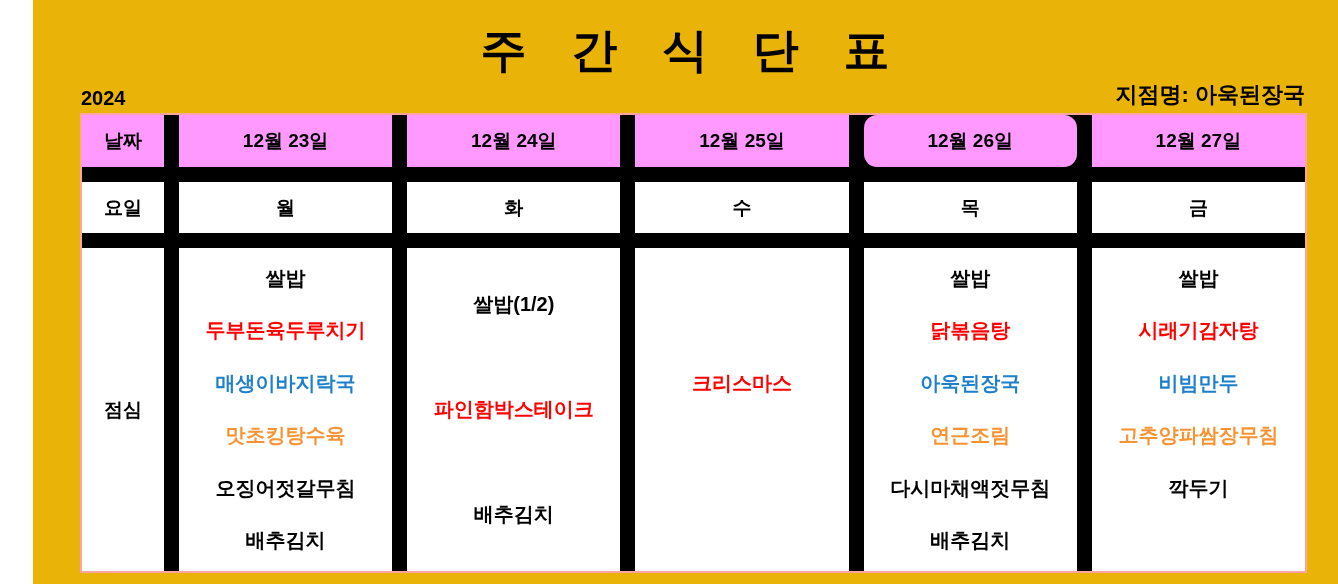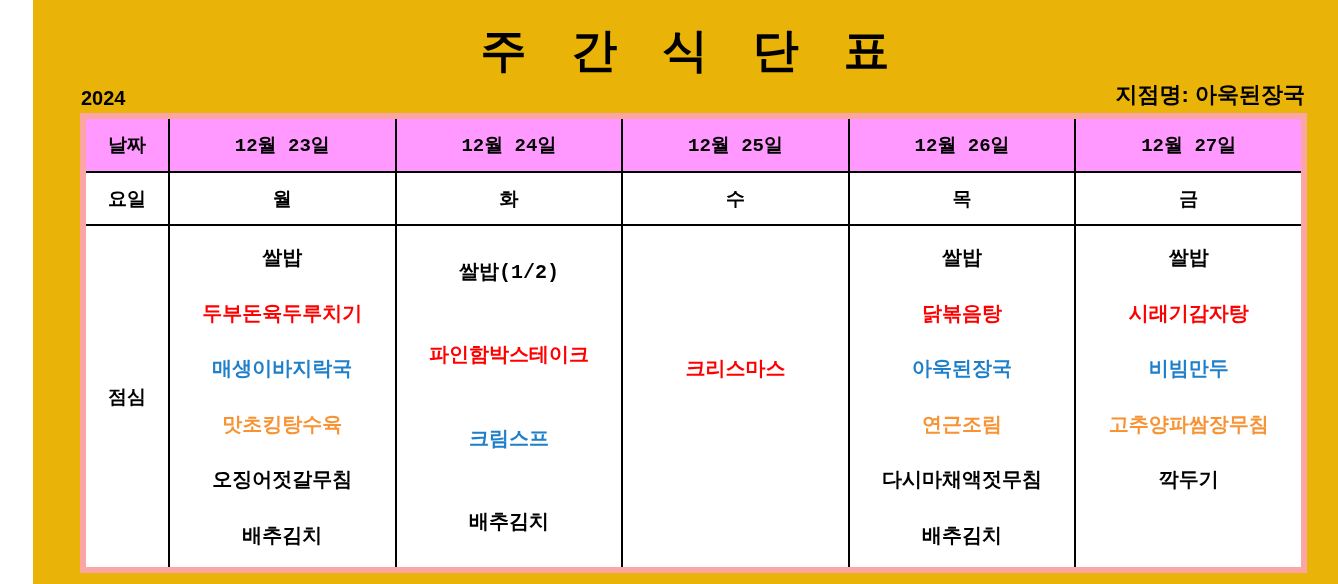--- a/index.html
+++ b/index.html
@@ -28,26 +28,25 @@
     justify-content:space-between;
     align-items:flex-end;
   }
   .year { font-size:20px; }
   .branch { font-size:22px; }
   .menu-table {
     position:absolute;
     left:47px; right:46px;
     top:113px; bottom:11px;
     background:#000;
-    border:6px solid #fca5a5;
+    border:2px solid #fca5a5;
     display:grid;
     grid-template-columns:82px repeat(5, 1fr);
     grid-template-rows:52px 51px 1fr;
-    gap:2px;
-    font-family:Liberation Mono, monospace;
+    gap:15px;
   }
   .cell {
     background:#fff;
     display:flex;
     align-items:center;
     justify-content:center;
     font-size:19px;
     white-space:nowrap;
   }
   .menu-cell {
@@ -75,21 +74,21 @@
     <span class="year">2024</span>
     <span class="branch">지점명: 아욱된장국</span>
   </div>
 
   <div class="menu-table">
 
     <div class="cell" style="background: rgb(255, 153, 255);">날짜</div>
     <div class="cell" style="background: rgb(255, 153, 255);">12월 23일</div>
     <div class="cell" style="background: rgb(255, 153, 255);">12월 24일</div>
     <div class="cell" style="background: rgb(255, 153, 255);">12월 25일</div>
-    <div class="cell" style="background: rgb(255, 153, 255);">12월 26일</div>
+    <div class="cell" style="background: rgb(255, 153, 255); border-radius: 13px;">12월 26일</div>
     <div class="cell" style="background: rgb(255, 153, 255);">12월 27일</div>
 
     <div class="cell">요일</div>
     <div class="cell">월</div>
     <div class="cell">화</div>
     <div class="cell">수</div>
     <div class="cell">목</div>
     <div class="cell">금</div>
 
     <div class="cell">점심</div>
@@ -99,21 +98,20 @@
       <div class="menu-item" style="color: rgb(255, 0, 0);">두부돈육두루치기</div>
       <div class="menu-item" style="color: rgb(30, 127, 203);">매생이바지락국</div>
       <div class="menu-item" style="color: rgb(247, 147, 51);">맛초킹탕수육</div>
       <div class="menu-item" style="color: rgb(0, 0, 0);">오징어젓갈무침</div>
       <div class="menu-item" style="color: rgb(0, 0, 0);">배추김치</div>
     </div>
 
     <div class="cell menu-cell">
       <div class="menu-item" style="color: rgb(0, 0, 0);">쌀밥(1/2)</div>
       <div class="menu-item" style="color: rgb(255, 0, 0);">파인함박스테이크</div>
-      <div class="menu-item" style="color: rgb(30, 127, 203);">크림스프</div>
       <div class="menu-item" style="color: rgb(0, 0, 0);">배추김치</div>
     </div>
 
     <div class="cell menu-cell">
       <div class="menu-item" style="color: rgb(0, 0, 0);"></div>
       <div class="menu-item" style="color: rgb(0, 0, 0);"></div>
       <div class="menu-item" style="color: rgb(255, 0, 0);">크리스마스</div>
       <div class="menu-item" style="color: rgb(0, 0, 0);"></div>
       <div class="menu-item" style="color: rgb(0, 0, 0);"></div>
       <div class="menu-item" style="color: rgb(0, 0, 0);"></div>

